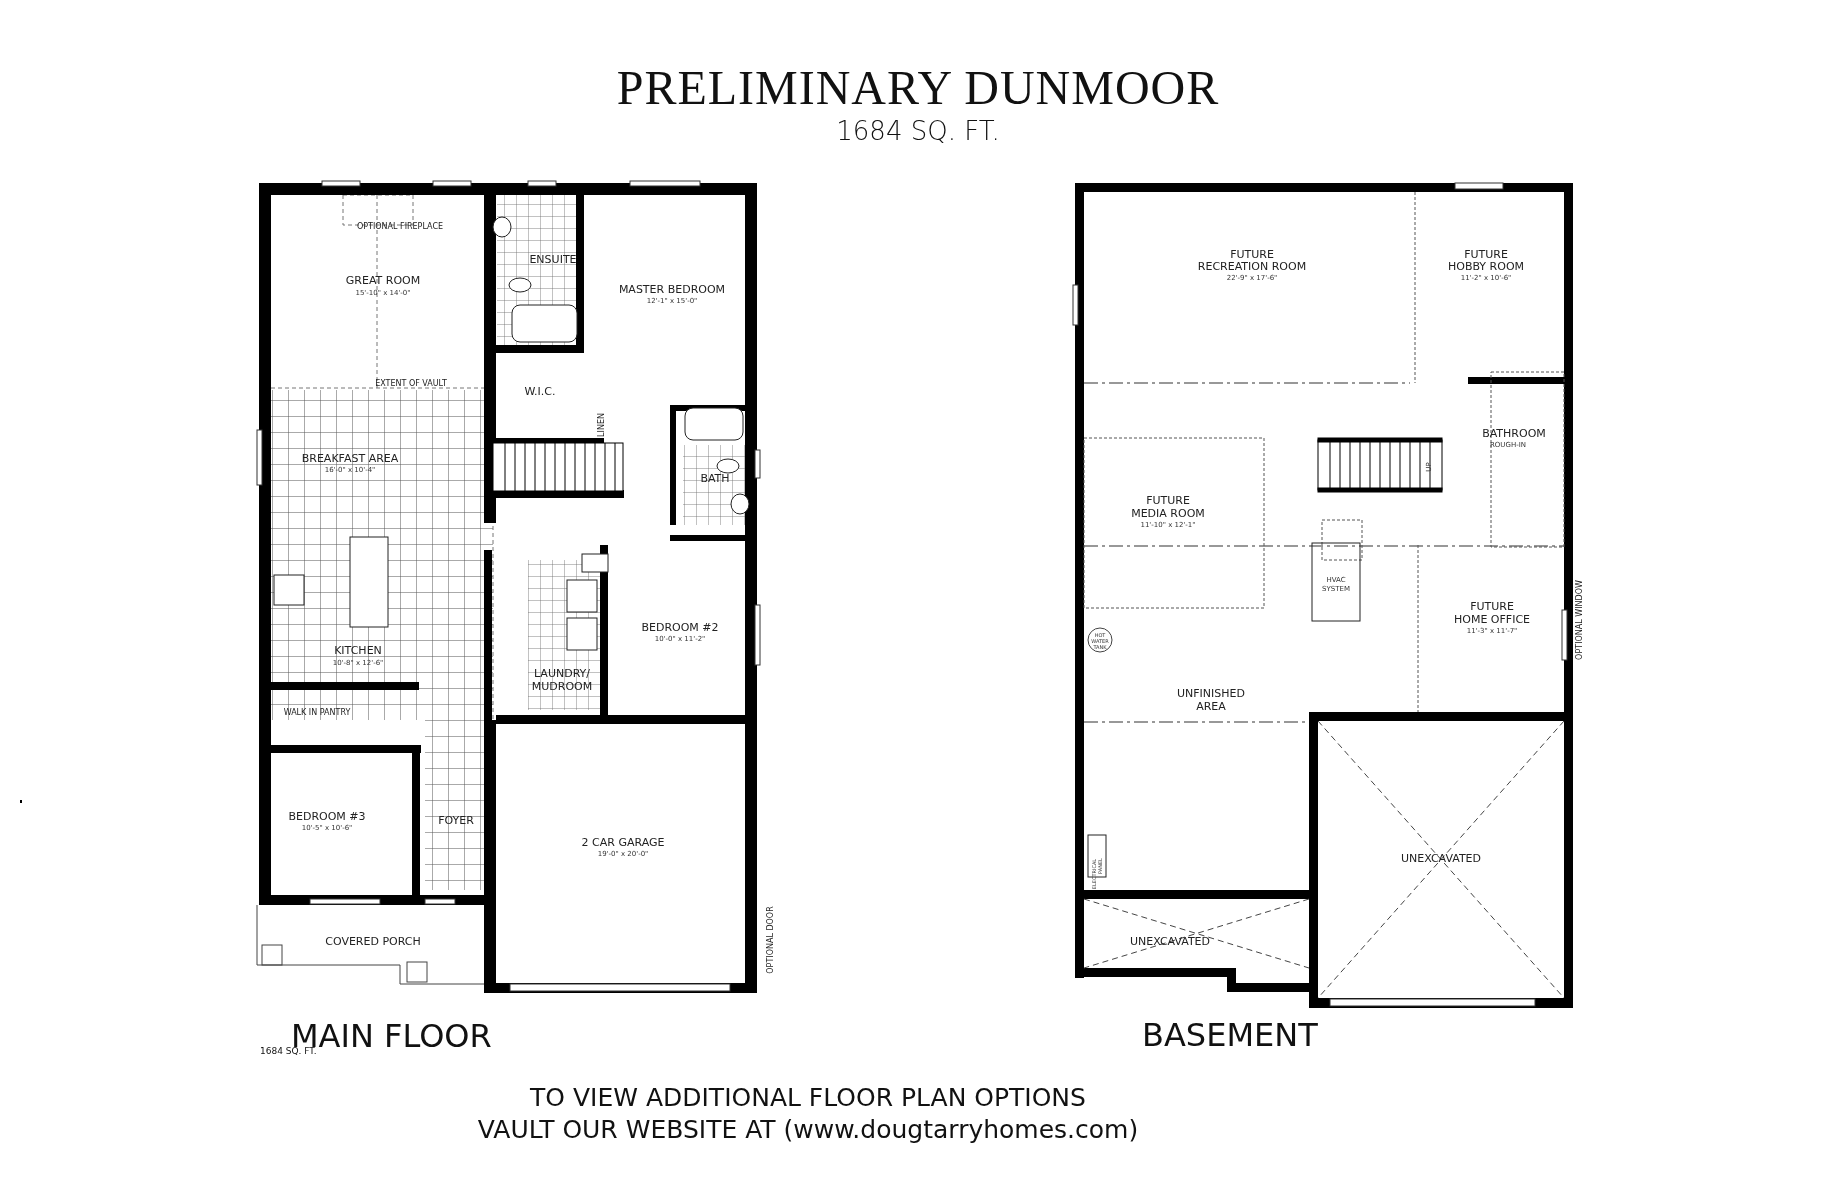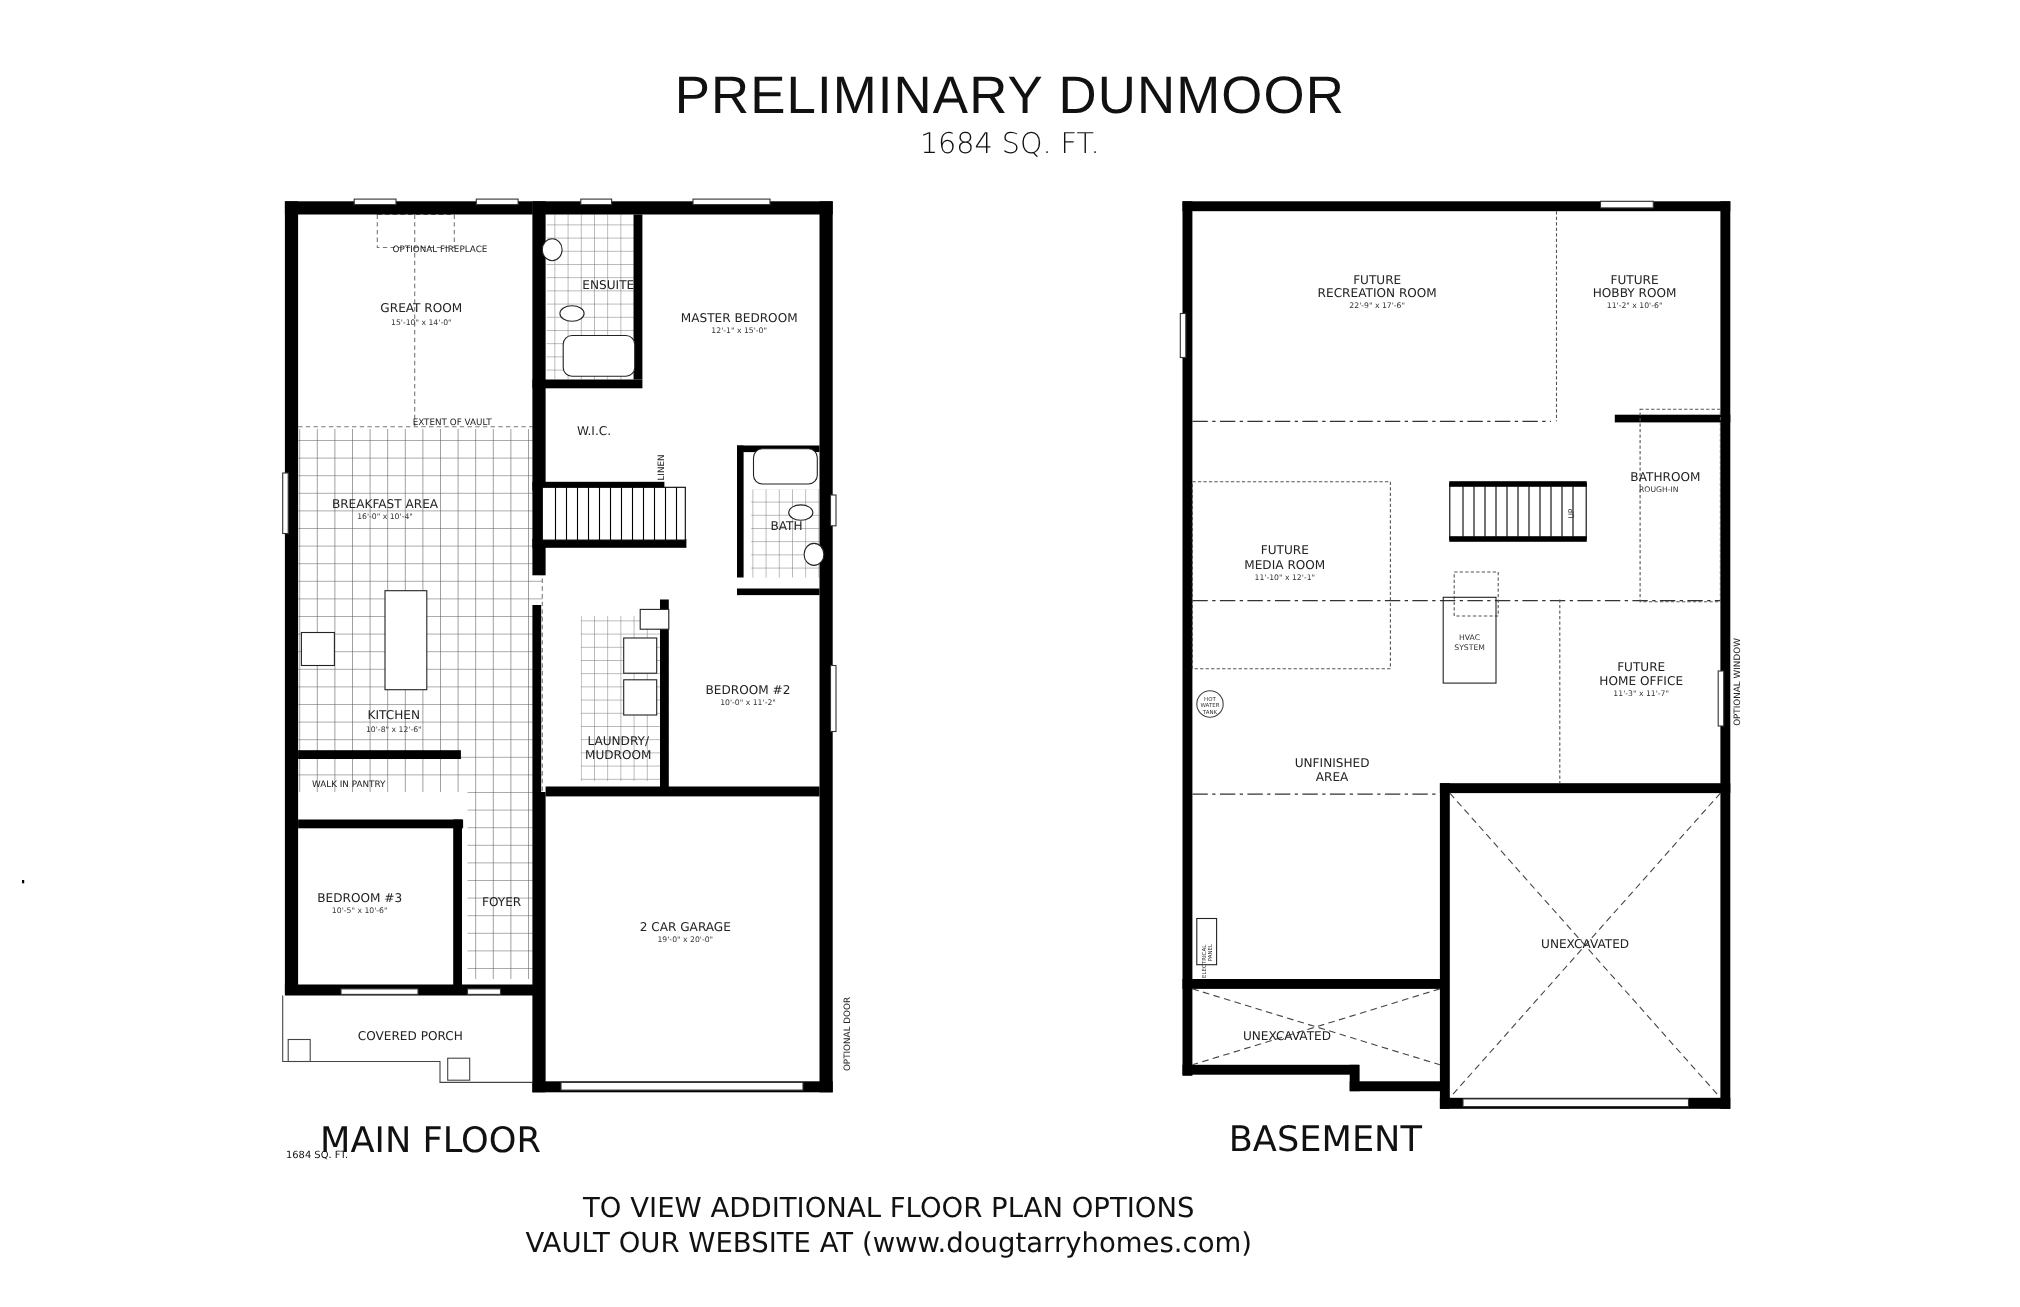--- a/index.html
+++ b/index.html
@@ -1,20 +1,20 @@
 <!DOCTYPE html>
 <html><head>
 <meta charset="utf-8">
 <style>
   html, body { margin: 0; padding: 0; background: #ffffff; }
   body { width: 1836px; height: 1188px; position: relative; overflow: hidden;
          font-family: "DejaVu Sans", "Liberation Sans", sans-serif; color: #111; }
   .abs { position: absolute; }
   .title { left: 0; width: 1836px; top: 60px; text-align: center; font-size: 48px;
-           font-weight: 200; letter-spacing: 1px; font-family: Liberation Sans, sans-serif; }
+           font-weight: 200; letter-spacing: 1px; font-family: Liberation Serif, serif; }
   .subtitle { left: 0; width: 1836px; top: 116px; text-align: center; font-size: 26px;
               font-weight: 200; font-family: "DejaVu Sans", sans-serif; }
   .plan-label { font-size: 32px; font-family: "DejaVu Sans", sans-serif; margin-left: 32px; }
   .plan-sub { font-size: 9px; }
   .footer { left: 0; width: 1616px; text-align: center; font-size: 25px;
             font-family: "DejaVu Sans", sans-serif; }
   svg text { font-family: "DejaVu Sans", "Liberation Sans", sans-serif; fill: #222; }
   .room-name { font-size: 11px; text-anchor: middle; }
   .room-dim { font-size: 7px; text-anchor: middle; fill: #333; }
   .note { font-size: 8px; text-anchor: middle; }
@@ -248,16 +248,16 @@
   <text x="1211" y="697" class="room-name">UNFINISHED</text>
   <text x="1211" y="710" class="room-name">AREA</text>
   <text x="0" y="0" class="room-dim" style="font-size:5px" transform="translate(1096,874) rotate(-90)">ELECTRICAL</text>
   <text x="0" y="0" class="room-dim" style="font-size:5px" transform="translate(1102,866) rotate(-90)">PANEL</text>
   <text x="1441" y="862" class="room-name">UNEXCAVATED</text>
   <text x="1170" y="945" class="room-name">UNEXCAVATED</text>
 </svg>
 
 <div class="abs plan-label" style="left:259px;top:1017px">MAIN FLOOR</div>
 <div class="abs plan-sub" style="left:260px;top:1046px">1684 SQ. FT.</div>
-<div class="abs plan-label" style="left:1085px;top:1016px">BASEMENT</div>
+<div class="abs plan-label" style="left:1110px;top:1016px">BASEMENT</div>
 
 <div class="abs footer" style="top:1083px">TO VIEW ADDITIONAL FLOOR PLAN OPTIONS</div>
 <div class="abs footer" style="top:1115px">VAULT OUR WEBSITE AT (www.dougtarryhomes.com)</div>
 
 </body></html>

